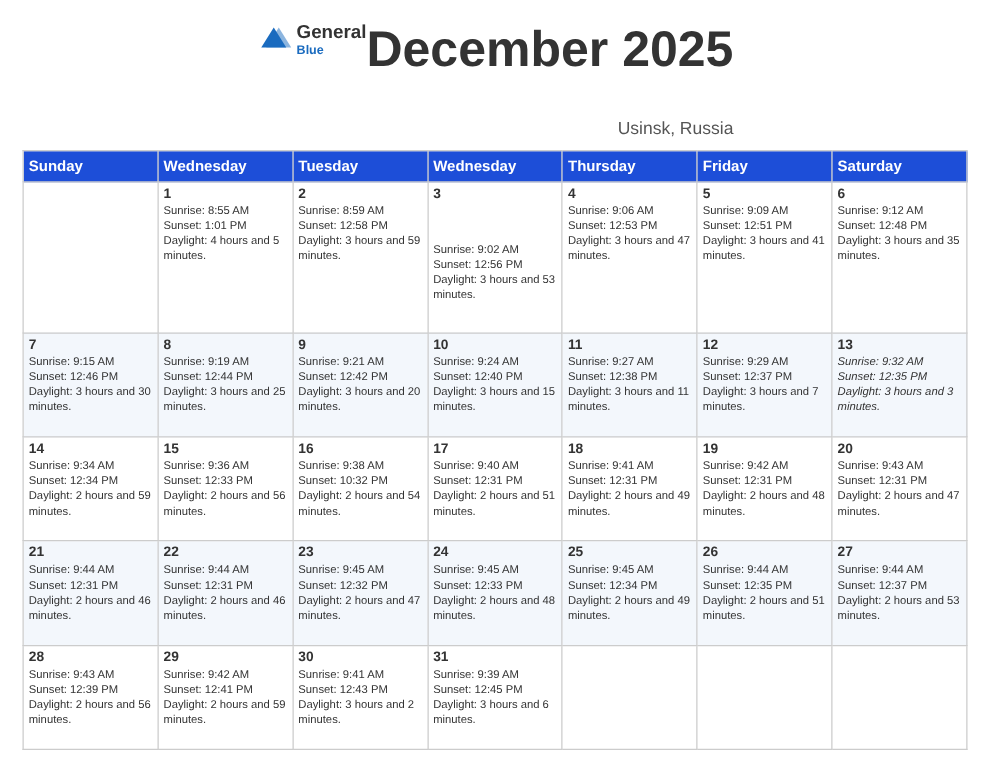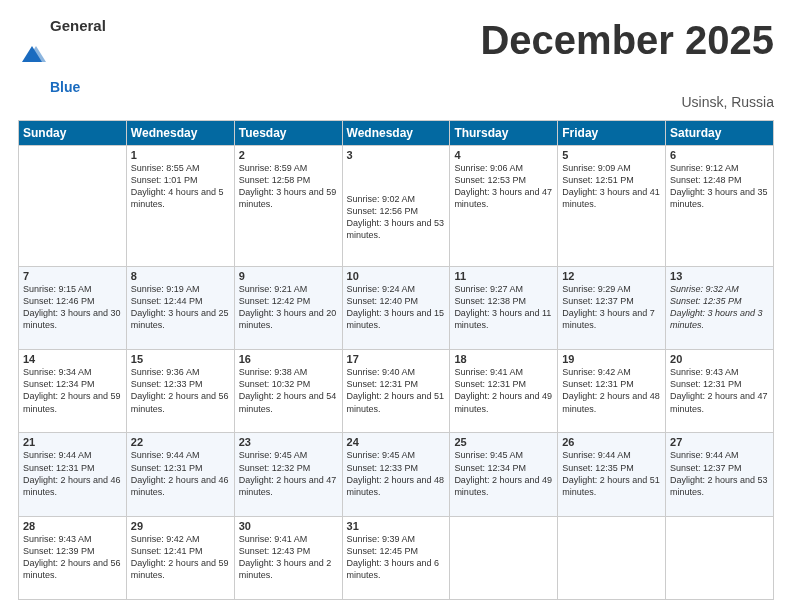--- a/index.html
+++ b/index.html
@@ -12,44 +12,43 @@
     }
     .page {
       width: 792px;
       height: 612px;
       padding: 18px 18px 12px 18px;
       display: flex;
       flex-direction: column;
     }
     .header {
       display: flex;
-      justify-content: space-between;
+      justify-content: center;
       align-items: flex-start;
       margin-bottom: 10px;
     }
     .logo {
       display: flex;
       align-items: center;
       gap: 4px;
     }
     .logo-text {
       display: flex;
       flex-direction: column;
       line-height: 1.1;
     }
     .logo-general {
       font-size: 15px;
       font-weight: bold;
       color: #333;
     }
     .logo-blue {
-      font-size: 14px;
+      font-size: 10px;
       font-weight: bold;
       color: #1a6bbf;
-      margin-top: 45px;
     }
     .logo-icon {
       width: 28px;
       height: 28px;
     }
     .title-block {
       text-align: right;
     }
     .month-title {
       font-size: 40px;
@@ -99,21 +98,21 @@
     }
     .empty-cell {
       background: #f9f9f9;
     }
     tr:nth-child(even) td {
       background: #f3f7fc;
     }
     tr:nth-child(odd) td {
       background: #fff;
     }
-    .calendar thead tr th { background: #0369a1; }
+    .calendar thead tr th { background: #1d4ed8; }
   </style>
 </head>
 <body>
 
 <div class="page">
   <div class="header">
     <div class="logo">
       <svg class="logo-icon" viewBox="0 0 28 28">
         <polygon points="14,4 24,20 4,20" fill="#1a6bbf"></polygon>
         <polygon points="18,4 28,20 8,20" fill="#1a6bbf" opacity="0.5"></polygon>

